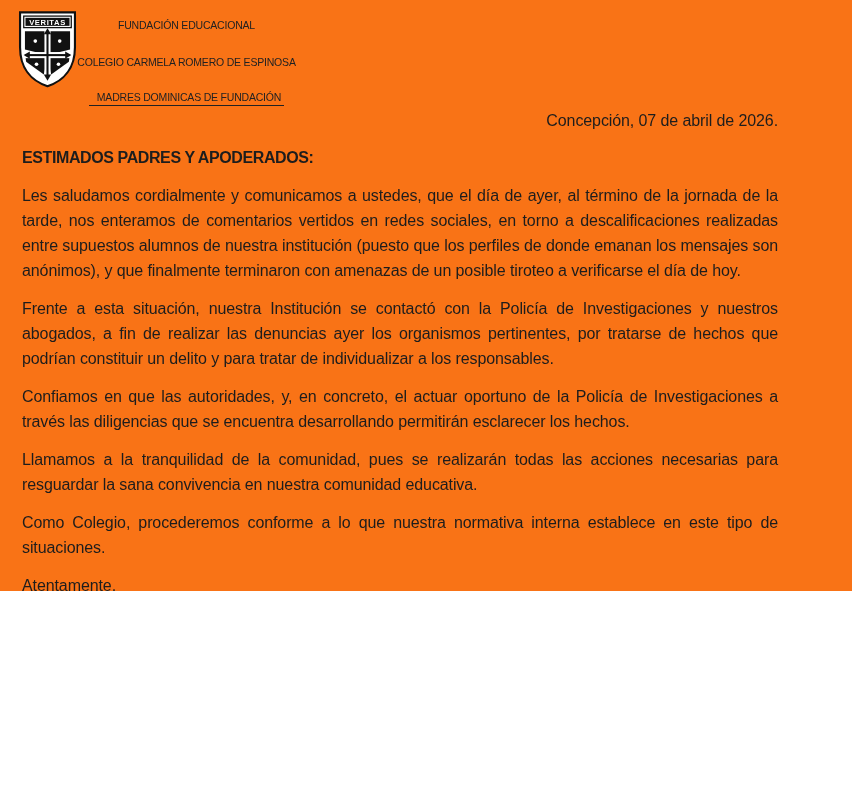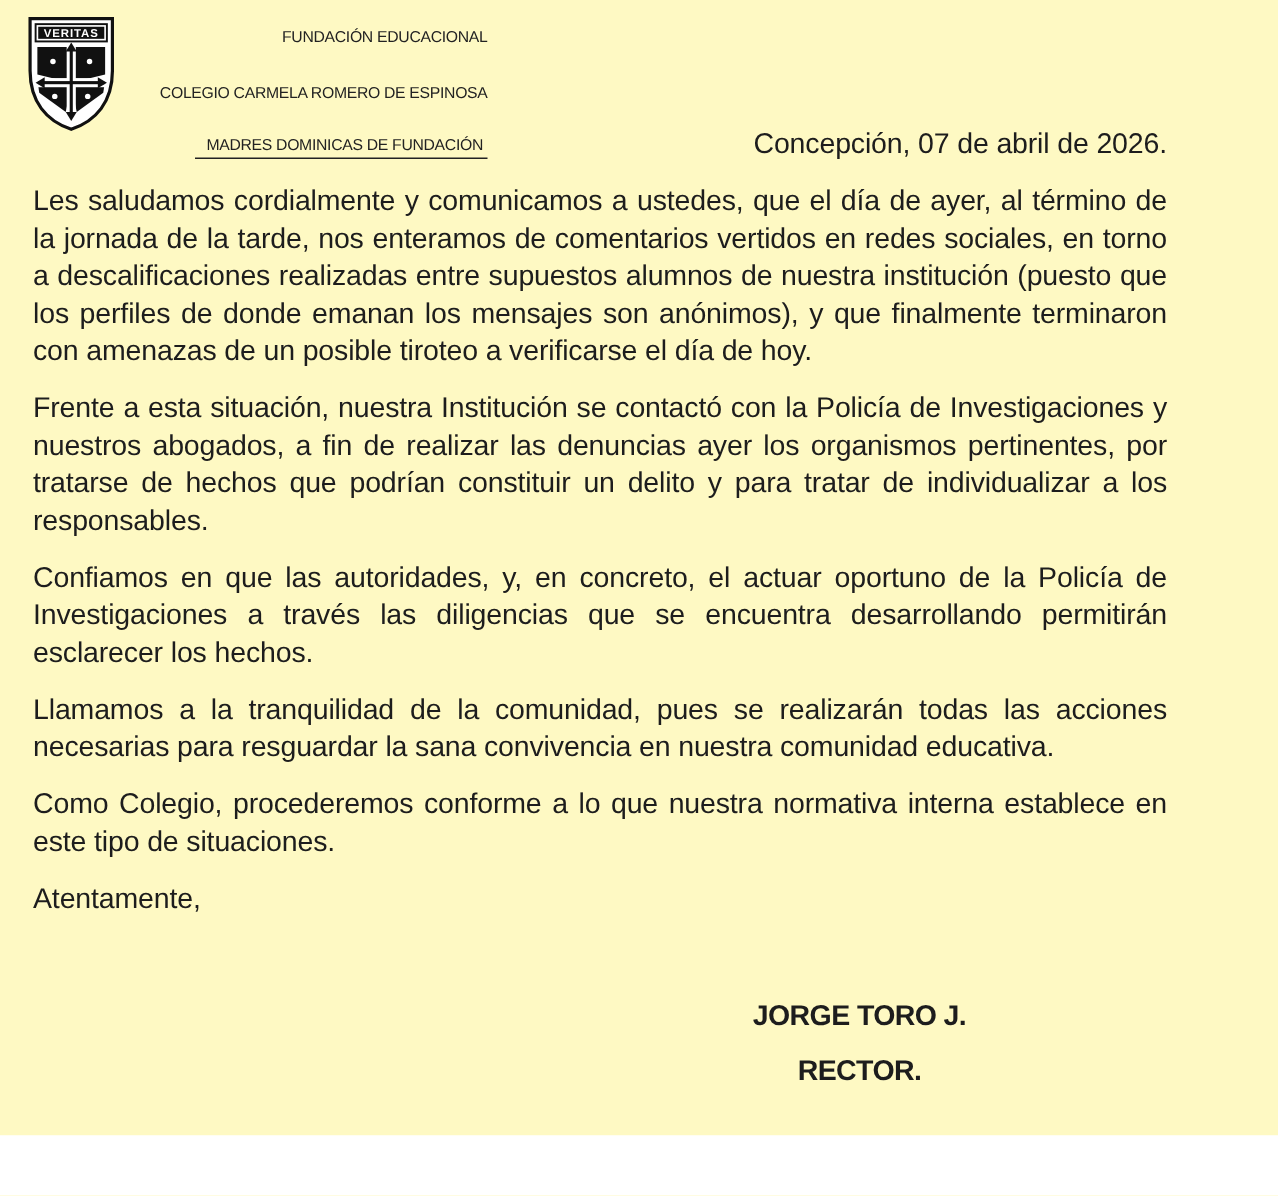--- a/index.html
+++ b/index.html
@@ -3,22 +3,22 @@
 <meta charset="utf-8">
 <style>
   html, body {
     margin: 0;
     padding: 0;
     background: #ffffff;
   }
   .page {
     position: relative;
     width: 852px;
-    height: 757px;
-    background: #fef9c3;
+    height: 591px;
+    background: #f97316;
     font-family: "Liberation Sans", sans-serif;
     color: #1d1d1d;
     overflow: hidden;
   }
 
   
   .letterhead {
     position: absolute;
     top: 0; left: 0; right: 0;
     height: 120px;
@@ -38,39 +38,39 @@
     position: absolute;
     left: 65px;
     top: 0;
     width: 260px;
     text-align: center;
     font-size: 10.5px;
     letter-spacing: -0.2px;
     color: #222;
     white-space: nowrap;
   }
-  .lh-line { position: absolute; left: 0; right: 0; text-align: right; }
+  .lh-line { position: absolute; left: 0; right: 17px; }
   .lh-line1 { top: 19px; }
   .lh-line2 { top: 56px; }
   .lh-line3 { top: 91px; }
   .lh-underline {
     border-bottom: 1px solid #222;
     padding: 0 3px 2px 8px;
   }
 
   
   .content {
     position: absolute;
     left: 22px;
     top: 0;
     width: 756px;
-    font-size: 19px;
+    font-size: 16px;
     line-height: 25px;
     letter-spacing: -0.1px;
-    padding-top: 84px;
+    padding-top: 108px;
   }
   .dateline {
     text-align: right;
     margin: 0;
   }
   .salutation {
     font-weight: bold;
     letter-spacing: -0.4px;
     margin: 12px 0 0 0;
   }
@@ -150,20 +150,21 @@
       <div class="lh-line lh-line3">
         <span class="lh-underline">MADRES DOMINICAS DE FUNDACIÓN</span>
       </div>
     </div>
 
   </div>
 
   <div class="content">
     <div class="dateline">Concepción, 07 de abril de 2026.</div>
 
+    <div class="salutation">ESTIMADOS PADRES Y APODERADOS:</div>
 
     <p class="para">Les saludamos cordialmente y comunicamos a ustedes, que el día de ayer, al término de la jornada de la tarde, nos enteramos de comentarios vertidos en redes sociales, en torno a descalificaciones realizadas entre supuestos alumnos de nuestra institución (puesto que los perfiles de donde emanan los mensajes son anónimos), y que finalmente terminaron con amenazas de un posible tiroteo a verificarse el día de hoy.</p>
     <p class="para">Frente a esta situación, nuestra Institución se contactó con la Policía de Investigaciones y nuestros abogados, a fin de realizar las denuncias ayer los organismos pertinentes, por tratarse de hechos que podrían constituir un delito y para tratar de individualizar a los responsables.</p>
     <p class="para">Confiamos en que las autoridades, y, en concreto, el actuar oportuno de la Policía de Investigaciones a través las diligencias que se encuentra desarrollando permitirán esclarecer los hechos.</p>
     <p class="para">Llamamos a la tranquilidad de la comunidad, pues se realizarán todas las acciones necesarias para resguardar la sana convivencia en nuestra comunidad educativa.</p>
     <p class="para">Como Colegio, procederemos conforme a lo que nuestra normativa interna establece en este tipo de situaciones.</p>
 
     <div class="closing">Atentamente,</div>
 
     <div class="signature">

